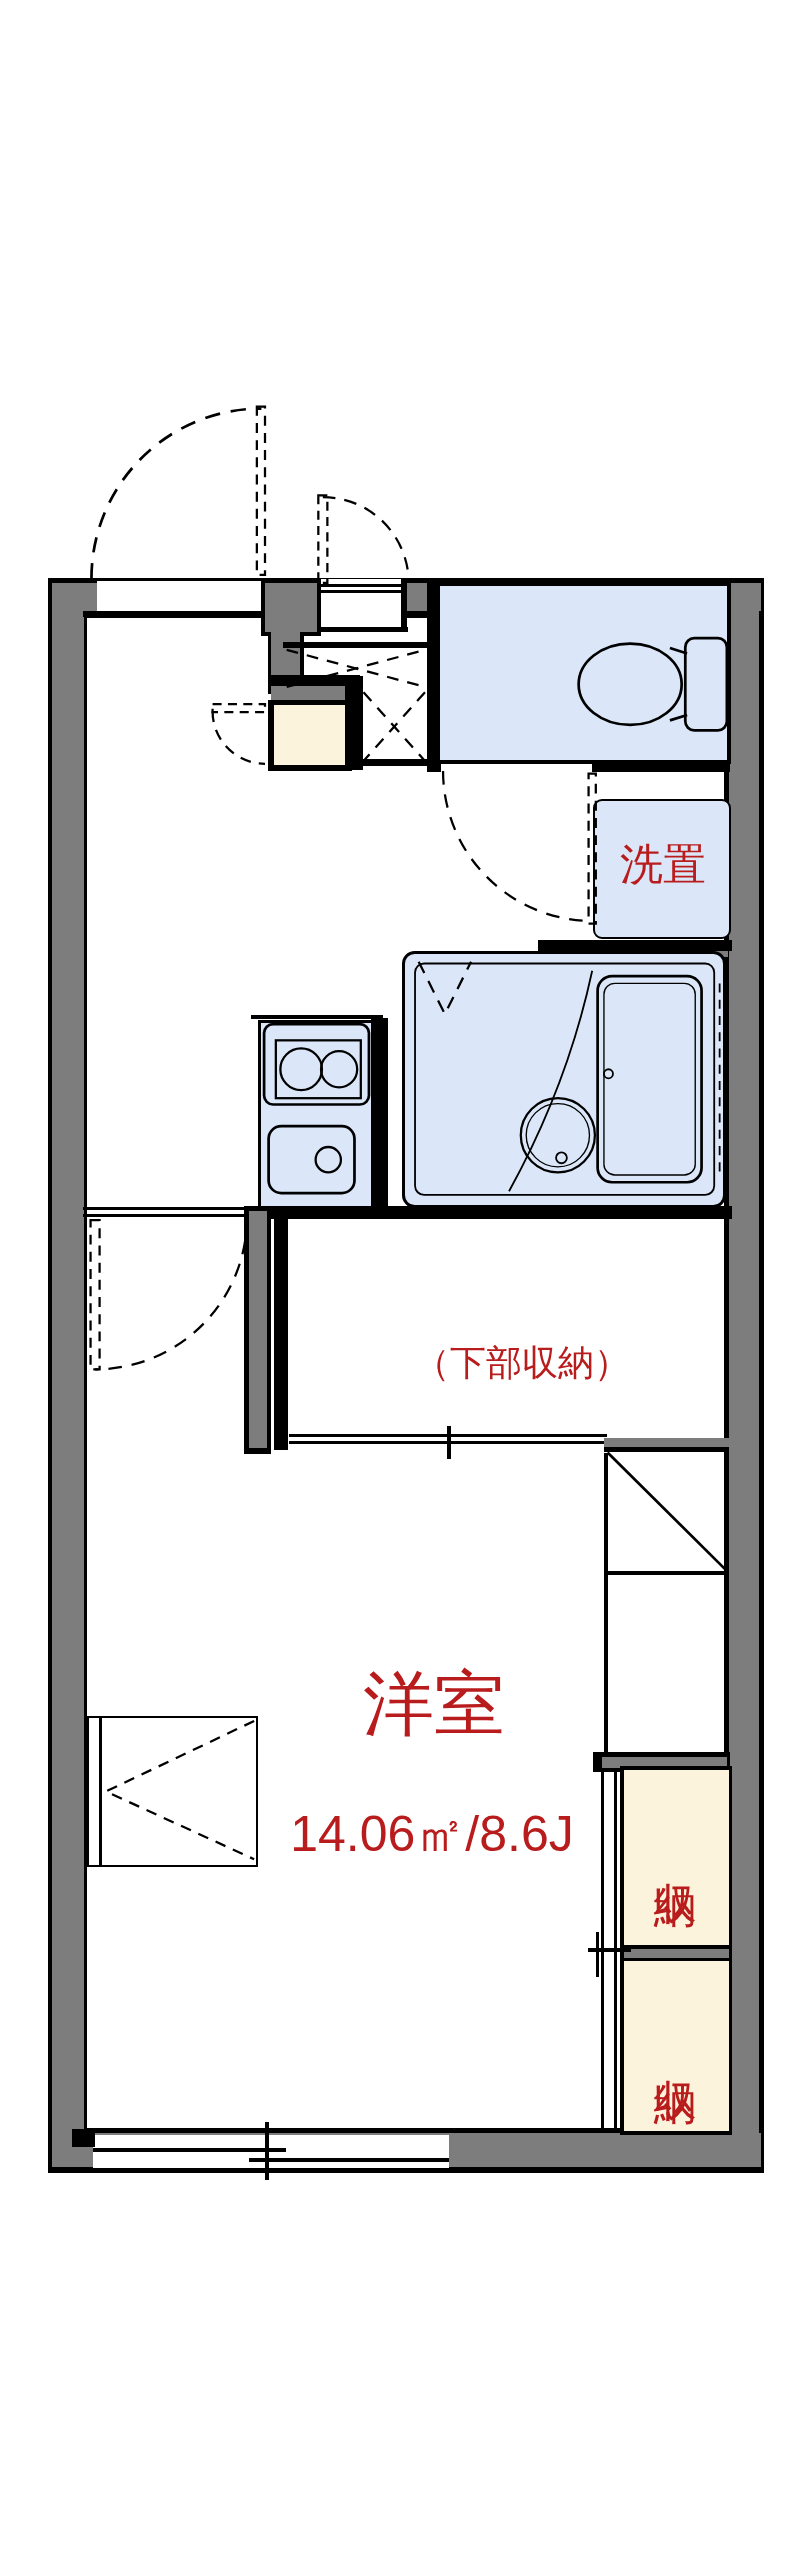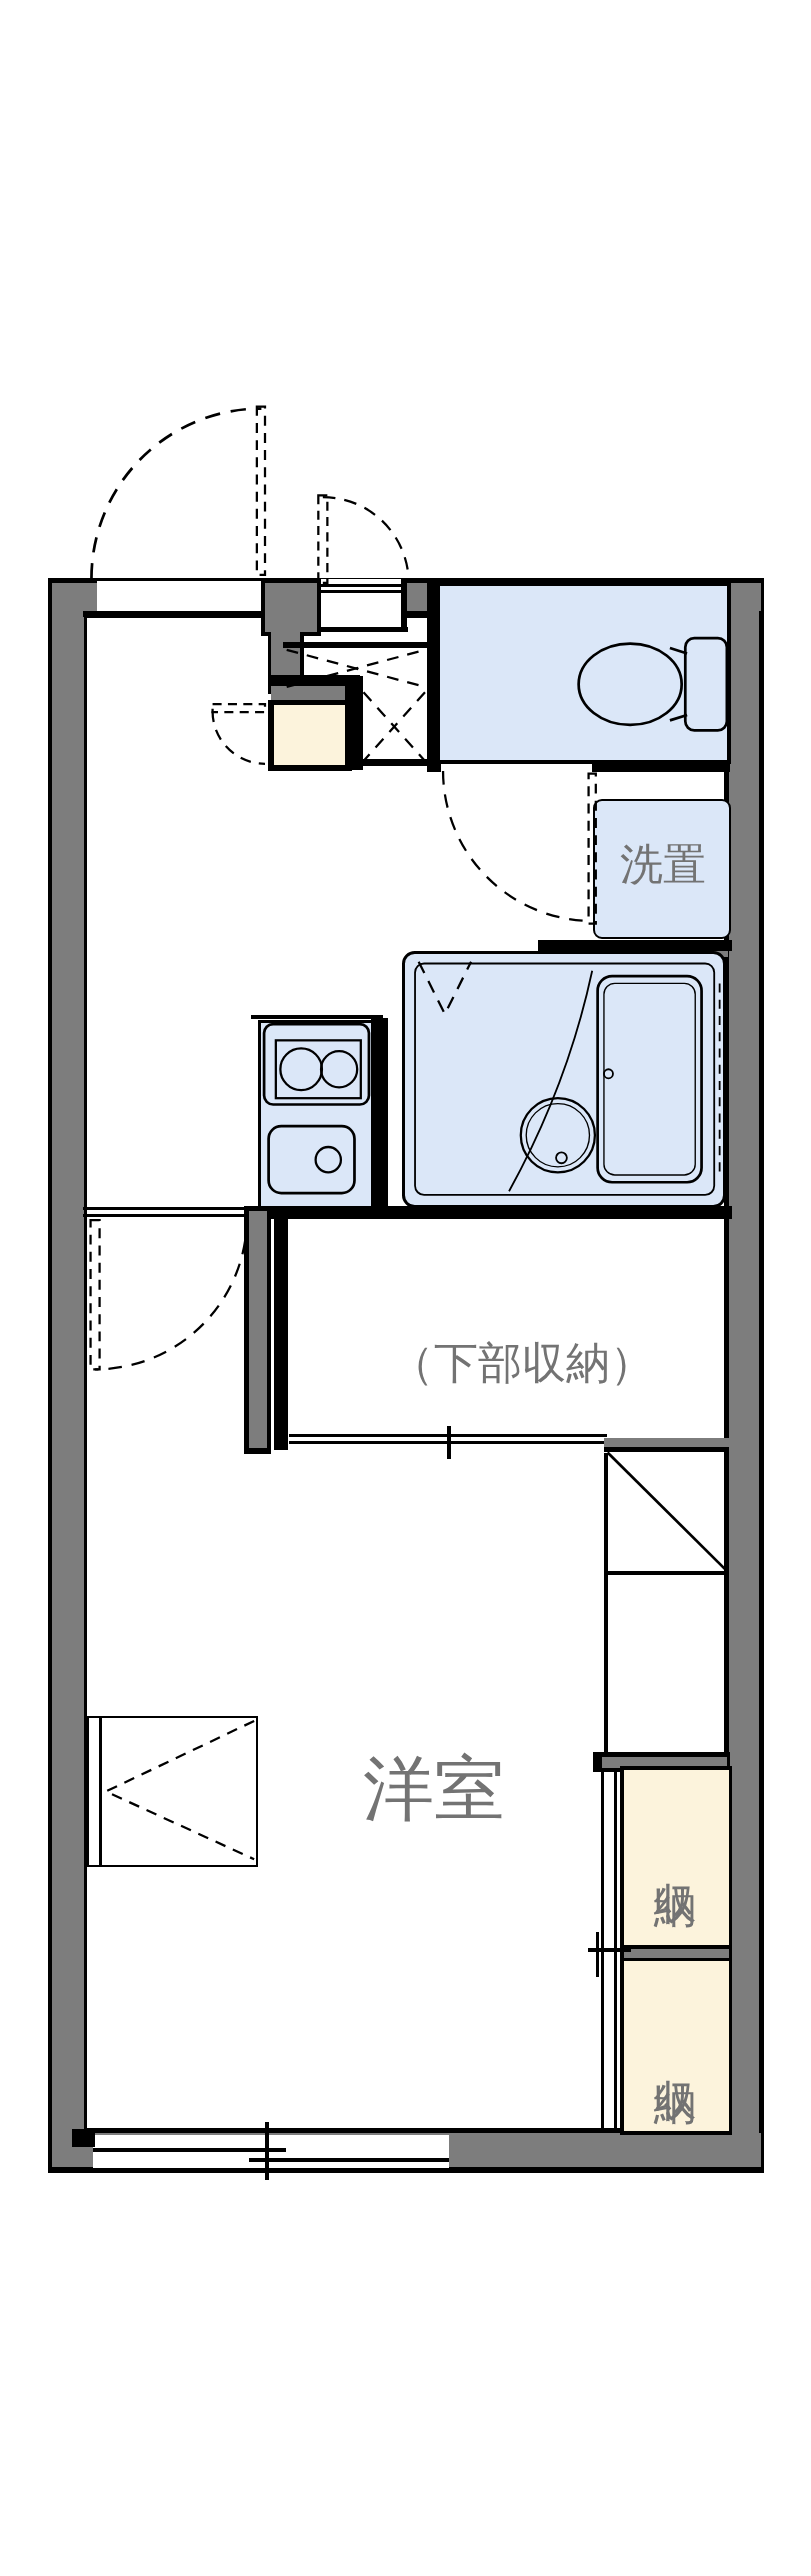--- a/index.html
+++ b/index.html
@@ -4,21 +4,21 @@
 <style>
   html,body{margin:0;padding:0;background:#fff;}
   #canvas{position:relative;width:812px;height:2576px;background:#ffffff;overflow:hidden;
           font-family:"Liberation Sans","DejaVu Sans",sans-serif;color:#000;}
   .abs{position:absolute;}
   .black{background:#000000;}
   .gray{background:#7d7d7d;}
   .white{background:#ffffff;}
   .blue{background:#dbe7f8;}
   .cream{background:#fcf3dc;}
-  .label{position:absolute;transform:translate(-50%,-50%);white-space:nowrap;color:#737373;}
+  .label{position:absolute;transform:translate(-50%,-50%);white-space:nowrap;color:#b91c1c;}
   .vtext{writing-mode:vertical-rl;text-orientation:upright;letter-spacing:5.4px;}
   svg{position:absolute;left:0;top:0;}
 </style>
 </head>
 <body>
 
 <div id="canvas">
 
   <div class="abs black" style="left:48px;top:578px;width:716px;height:40px;"></div>
   <div class="abs black" style="left:48px;top:578px;width:39px;height:1594px;"></div>
@@ -159,19 +159,20 @@
 
     <rect x="100" y="1350" width="10" height="165" fill="none" stroke="#000" stroke-width="2.5" stroke-dasharray="11 8"></rect>
     <path d="M273,1347 A168,168 0 0 1 105,1515" fill="none" stroke="#000" stroke-width="2.5" stroke-dasharray="15 11"></path>
 
     <path d="M672,1607 L802,1736" fill="none" stroke="#000" stroke-width="3"></path>
 
     <polyline points="281,1904 117,1982 281,2057" fill="none" stroke="#000" stroke-width="2.5" stroke-dasharray="12 9"></polyline>
   </svg>
 
   <div class="label" style="left:663px;top:865px;font-size:43px;">洗置</div>
-  <div class="label" style="left:522px;top:1363px;font-size:44px;">（下部収納）</div>
-  <div class="label" style="left:434px;top:1789px;font-size:71px;">洋室</div>
+  <div class="label" style="left:522px;top:1363px;font-size:36px;">（下部収納）</div>
+  <div class="label" style="left:434px;top:1704px;font-size:71px;">洋室</div>
+  <div class="label" style="left:432px;top:1834px;font-size:50px;">14.06㎡/8.6J</div>
   <div class="label vtext" style="left:676px;top:1853px;font-size:43px;">収納</div>
   <div class="label vtext" style="left:676px;top:2050px;font-size:43px;">収納</div>
 
 </div>
 
 
 </body></html>

